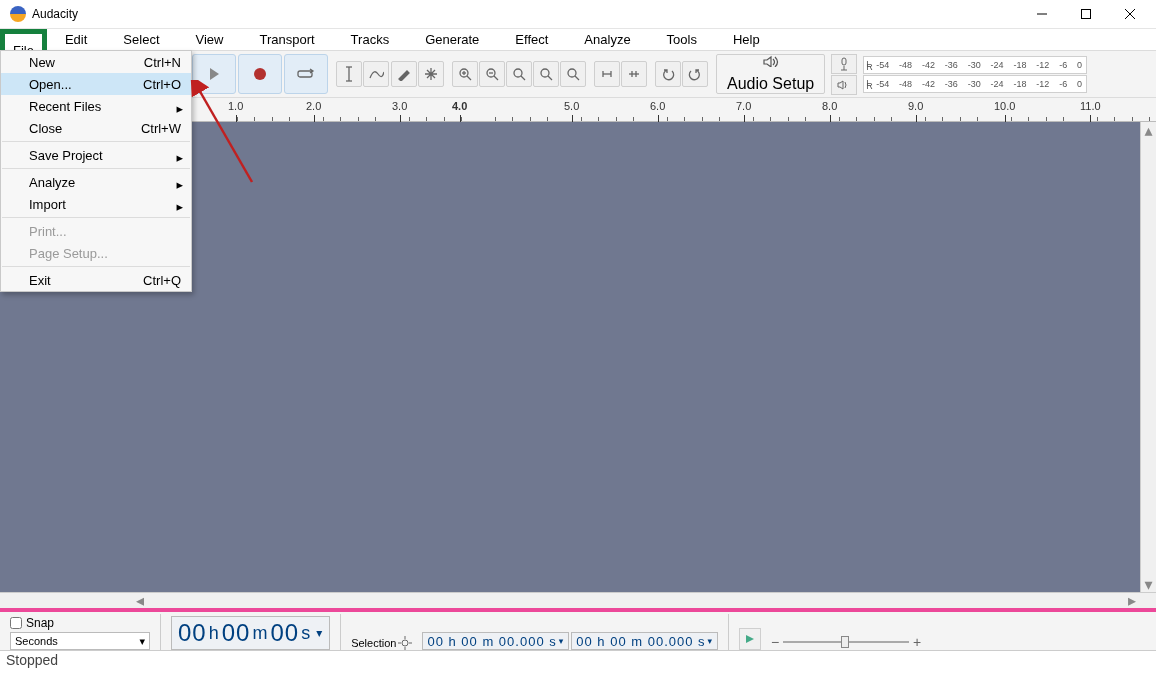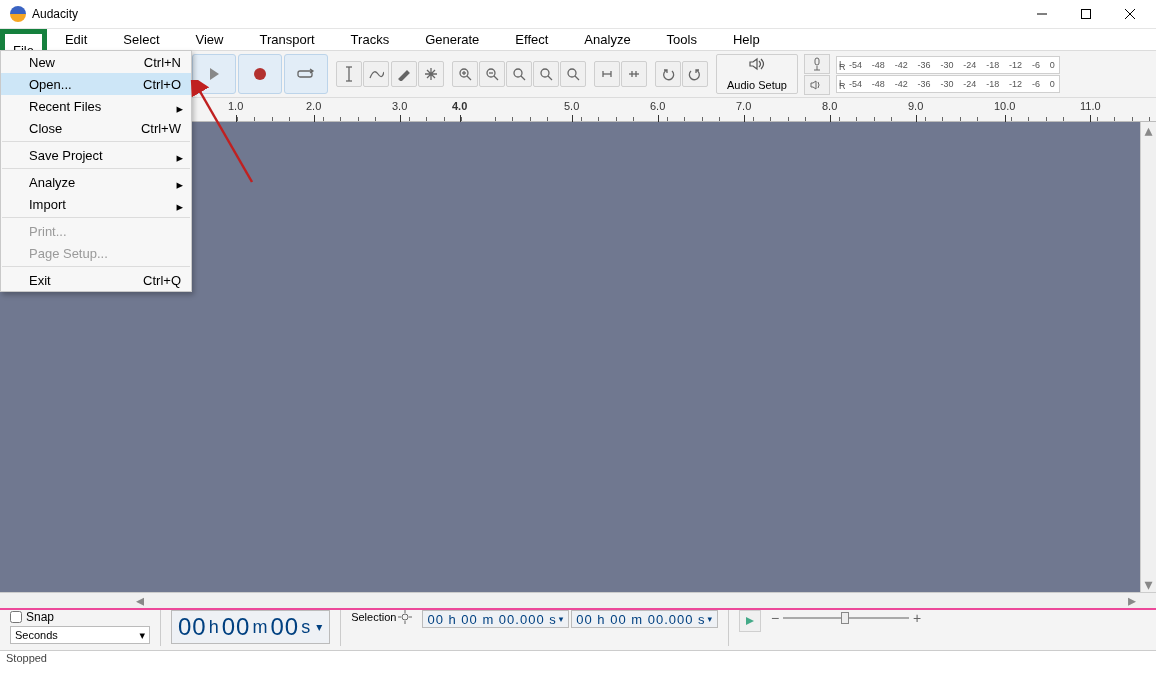--- a/index.html
+++ b/index.html
@@ -22,21 +22,21 @@
 .dropdown .dd-item.disabled { color: #9a9a9a; }
 .dropdown .dd-item .shortcut { margin-left: auto; }
 .dropdown .dd-item .arrow { position: absolute; right: 8px; top: 6px; }
 .dropdown .sep { height: 1px; background: #dcdcdc; margin: 2px 1px; }
 
 .toolbar { height: 48px; background: #f4f4f4; border-top: 1px solid #dcdcdc; border-bottom: 1px solid #dcdcdc; display: flex; align-items: center; padding-left: 192px; gap: 2px; }
 .tb-btn { width: 44px; height: 40px; border: 1px solid #bcd4ea; background: #e2edf7; border-radius: 3px; display: flex; align-items: center; justify-content: center; }
 .tb-group-small { display: flex; gap: 1px; margin-left: 6px; }
 .tb-s { width: 26px; height: 26px; border: 1px solid #cfcfcf; background: #f0f0f0; border-radius: 2px; display:flex; align-items:center; justify-content:center; color:#666; }
 .tb-s svg { stroke: #666; fill: none; stroke-width: 1.3; }
-.tb-wide { height: 40px; border: 1px solid #cfcfcf; background: #f4f4f4; border-radius: 2px; display: flex; flex-direction: column; align-items: center; justify-content: center; padding: 0 10px; font-size: 11px; gap:8px; margin-left:6px; }
+.tb-wide { height: 40px; border: 1px solid #cfcfcf; background: #f4f4f4; border-radius: 2px; display: flex; flex-direction: column; align-items: center; justify-content: center; padding: 0 10px; font-size: 16px; gap:8px; margin-left:6px; }
 .tb-narrow { width: 26px; height: 20px; border:1px solid #cfcfcf; background:#f0f0f0; display:flex;align-items:center;justify-content:center; }
 
 .meter-block { display:flex; flex-direction:column; gap:1px; margin-left:4px; }
 .meter { width: 224px; height: 18px; border:1px solid #cfcfcf; background:#fff; position:relative; font-size:9px; color:#555; }
 .meter .ch { position:absolute; left:2px; top:2px; font-size:9px; }
 .meter .ticks { position:absolute; left:12px; right:4px; top:3px; display:flex; justify-content:space-between; }
 
 .timeline { height: 24px; background: #f4f4f4; border-bottom: 1px solid #bbb; position: relative; font-size: 11px; color:#333; }
 .timeline .tick { position:absolute; top: 0; height: 24px; text-align:center; }
 .timeline .tick span { position:relative; top:2px; }
@@ -44,36 +44,36 @@
 .timeline .minor { position:absolute; bottom:0; width:1px; height:4px; background:#666; }
 
 .workspace { height: 470px; background: #707890; position: relative; }
 .vscroll { position: absolute; right:0; top:0; width:16px; height:100%; background:#f0f0f0; border-left:1px solid #ccc; }
 .vscroll .up,.vscroll .down{height:16px;display:flex;align-items:center;justify-content:center;color:#888;}
 
 .hscroll-row { height: 16px; background:#f0f0f0; display:flex; align-items:center; border-top:1px solid #ccc; }
 .hscroll-row .arrow { width:16px; text-align:center; color:#888; }
 .hscroll-row .track { flex:1; background:#f0f0f0; }
 
-.bottombar { height: 42px; background:#f4f4f4; border-top:2px solid #ec4899; display:flex; align-items:flex-start; padding: 0 10px; gap:10px; font-size:12px; }
+.bottombar { height: 42px; background:#f4f4f4; border-top:4px solid #ec4899; display:flex; align-items:flex-end; padding: 0 10px; gap:10px; font-size:12px; }
 .snap-box { display:flex; flex-direction:column; gap:2px; }
 .snap-top { display:flex; align-items:center; gap:4px; }
 .snap-top input[type=checkbox]{ width:12px;height:12px; }
 .combo { width: 140px; height:18px; border:1px solid #bbb; background:#fff; font-size:11px; padding:0 4px; display:flex;align-items:center; justify-content:space-between;}
 .timedisp { border:1px solid #bbb; background:#eef1f5; padding:2px 6px; font-family: "Segoe UI", monospace; font-size: 24px; color:#004080; letter-spacing:1px; display:flex; align-items:center;}
 .timedisp .unit{ font-size:18px; color:#004080; margin:0 2px;}
 .timedisp.small { font-size: 13px; padding:1px 4px; height:18px;}
 .sel-block { display:flex; flex-direction:row; gap:2px; }
 .sel-lbl { font-size:11px; }
 .play-small { width:22px;height:22px;border:1px solid #cfcfcf;background:#f0f0f0;display:flex;align-items:center;justify-content:center;}
 .playslider { width:150px; display:flex; align-items:center; gap:4px; font-size:14px; color:#666;}
 .playslider .track{ flex:1;height:2px;background:#aaa;position:relative;}
 .playslider .thumb{position:absolute;left:46%;top:-5px;width:8px;height:12px;background:#eee;border:1px solid #888;}
 
-.statusbar { height:18px; border-top:1px solid #ccc; font-size:11px; color:#444; padding:1px 6px; }
+.statusbar { height:18px; border-top:1px solid #ccc; font-size:14px; color:#444; padding:1px 6px; }
 
 .red-arrow { position:absolute; z-index:60; pointer-events:none; }
 
 .gear{display:inline-block;width:14px;height:14px;}
 </style>
 </head>
 <body>
 
 <div class="titlebar">
   <span class="app-icon"></span>

